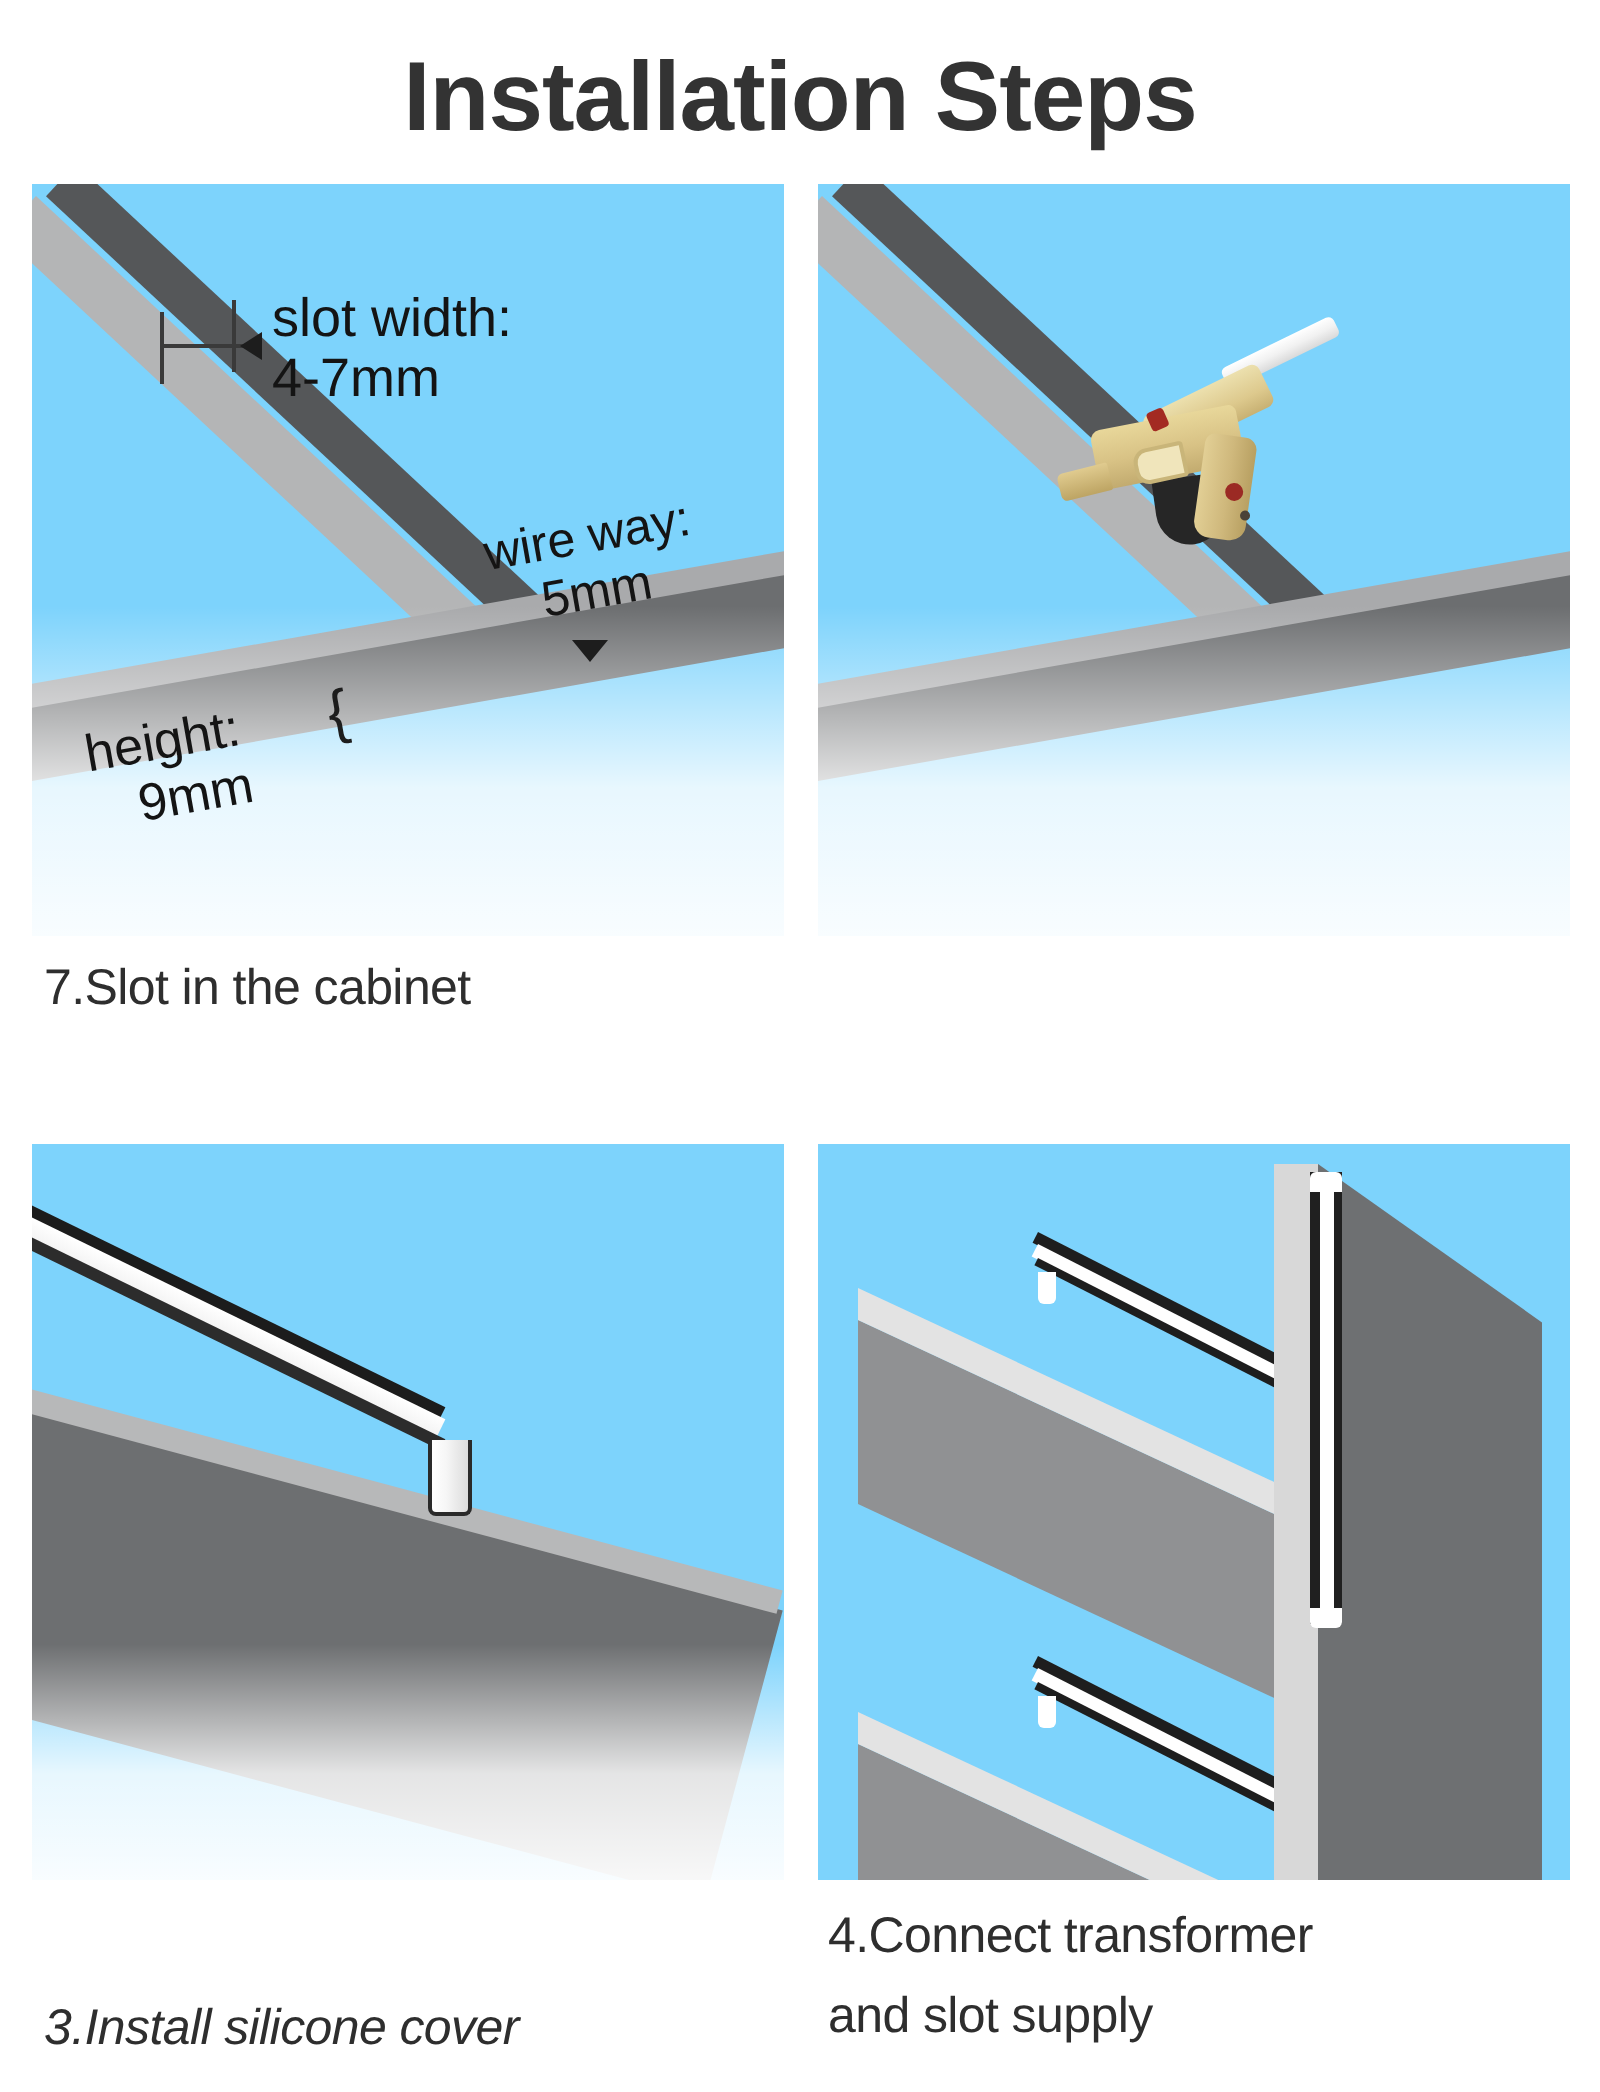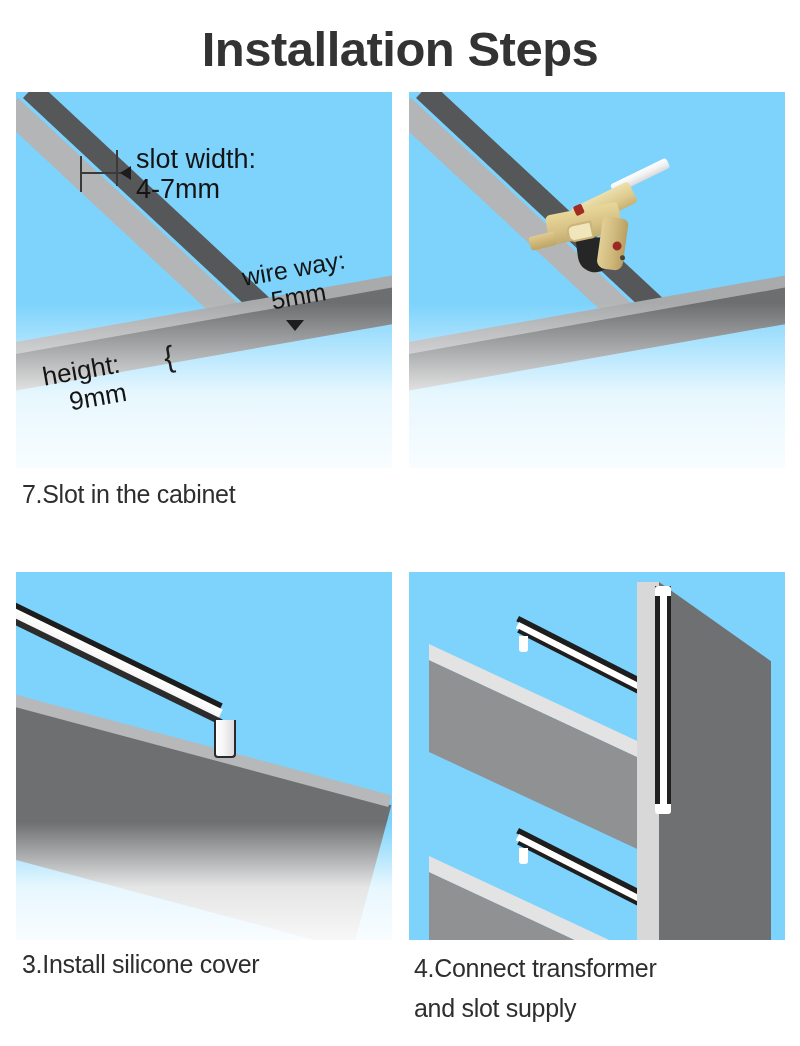--- a/index.html
+++ b/index.html
@@ -30,21 +30,21 @@
   }
 
   
   #p1 { left: 16px;  top: 92px;  width: 376px; height: 376px; }
   #p2 { left: 409px; top: 92px;  width: 376px; height: 376px; }
   #p3 { left: 16px;  top: 572px; width: 376px; height: 368px; }
   #p4 { left: 409px; top: 572px; width: 376px; height: 368px; }
 
   #c1 { left: 22px;  top: 474px; width: 380px; }
   #c2 { left: 418px; top: 474px; width: 380px; }
-  #c3 { left: 22px;  top: 944px; width: 386px; }
+  #c3 { left: 22px;  top: 994px; width: 386px; font-style: italic; }
   #c4 { left: 414px; top: 904px; width: 386px; margin-top: 44px; }
 
   
   .scene { position: absolute; inset: 0; }
 
   
   .floor-glow {
     position: absolute; left: 0; right: 0; bottom: 0; height: 44%;
     background: linear-gradient(to bottom, rgba(255,255,255,0) 0%, rgba(255,255,255,0.82) 55%, rgba(255,255,255,0.95) 100%);
   }

